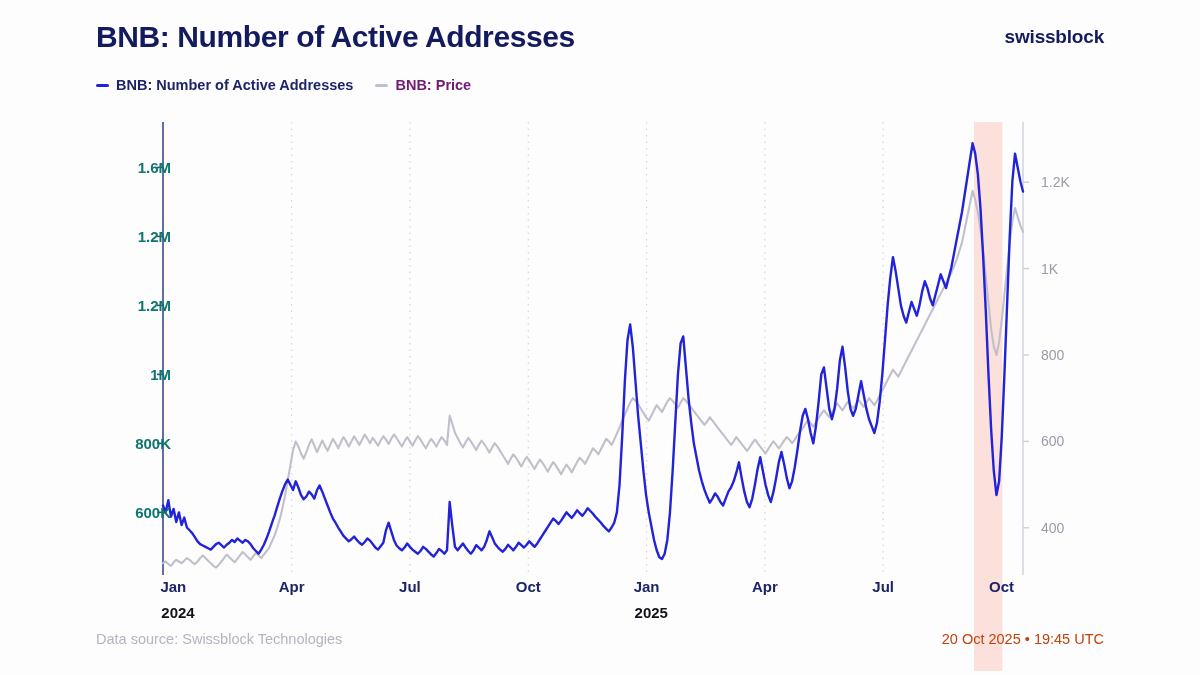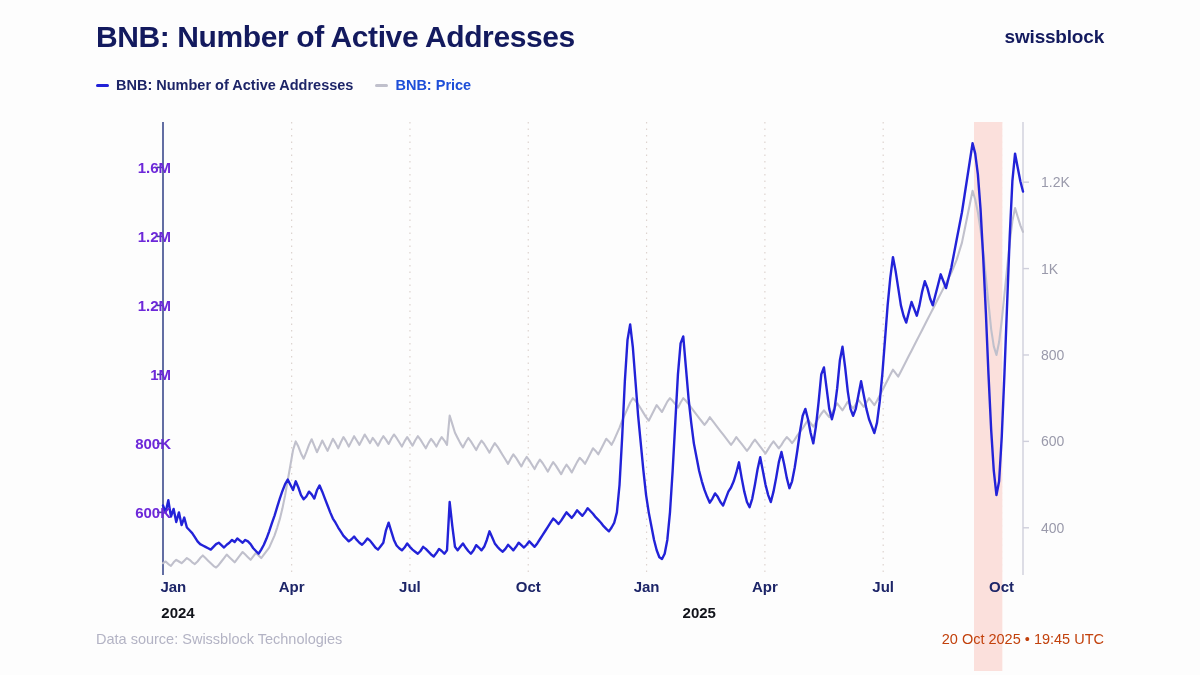--- a/index.html
+++ b/index.html
@@ -21,30 +21,30 @@
   #brand-logo{
     position:absolute;right:0;top:0;line-height:46px;
     font-size:19px;font-weight:700;color:#131a5e;letter-spacing:-0.2px;
   }
 
   
   #legend{position:absolute;left:96px;top:74px;height:22px;display:flex;align-items:center;gap:22px;}
   .legend-item{display:flex;align-items:center;gap:7px;}
   .legend-dash{display:block;width:13px;height:3px;border-radius:2px;}
   .legend-label{font-size:14.5px;font-weight:700;color:#1d2568;white-space:nowrap;}
-  .legend-label.muted{color:#1d4ed8;}
+  .legend-label.muted{color:#701a75;}
 
   
   #plot-area{position:absolute;left:163px;top:126px;width:860px;height:445px;}
   #plot-svg{position:absolute;left:0;top:0;width:860px;height:445px;overflow:visible;}
 
   
   .y-label-left{
     position:absolute;right:1029px;text-align:right;
-    font-size:15px;font-weight:700;color:#6d28d9;
+    font-size:15px;font-weight:700;color:#0f766e;
     transform:translateY(-50%);white-space:nowrap;
   }
   .y-label-right{
     position:absolute;left:1041px;text-align:left;
     font-size:14px;color:#9a9aab;
     transform:translateY(-50%);white-space:nowrap;
   }
   .x-label{
     position:absolute;top:578px;text-align:left;
     font-size:15px;font-weight:700;color:#1d2568;
@@ -150,21 +150,21 @@
   <div id="x-labels">
       <div class="x-label" style="left: 173.32px;">Jan</div>
       <div class="x-label" style="left: 291.631px;">Apr</div>
       <div class="x-label" style="left: 409.943px;">Jul</div>
       <div class="x-label" style="left: 528.254px;">Oct</div>
       <div class="x-label" style="left: 646.566px;">Jan</div>
       <div class="x-label" style="left: 764.877px;">Apr</div>
       <div class="x-label" style="left: 883.189px;">Jul</div>
       <div class="x-label" style="left: 1001.5px;">Oct</div>
       <div class="x-year" style="left: 161.32px;">2024</div>
-      <div class="x-year" style="left: 634.566px; margin-left: 48px;">2025</div>
+      <div class="x-year" style="left: 634.566px;">2025</div>
     </div>
 
 
   <div id="footer">
     <div id="data-source">Data source: Swissblock Technologies</div>
     <div id="timestamp">20 Oct 2025 • 19:45 UTC</div>
   </div>
 
 </div>
 

